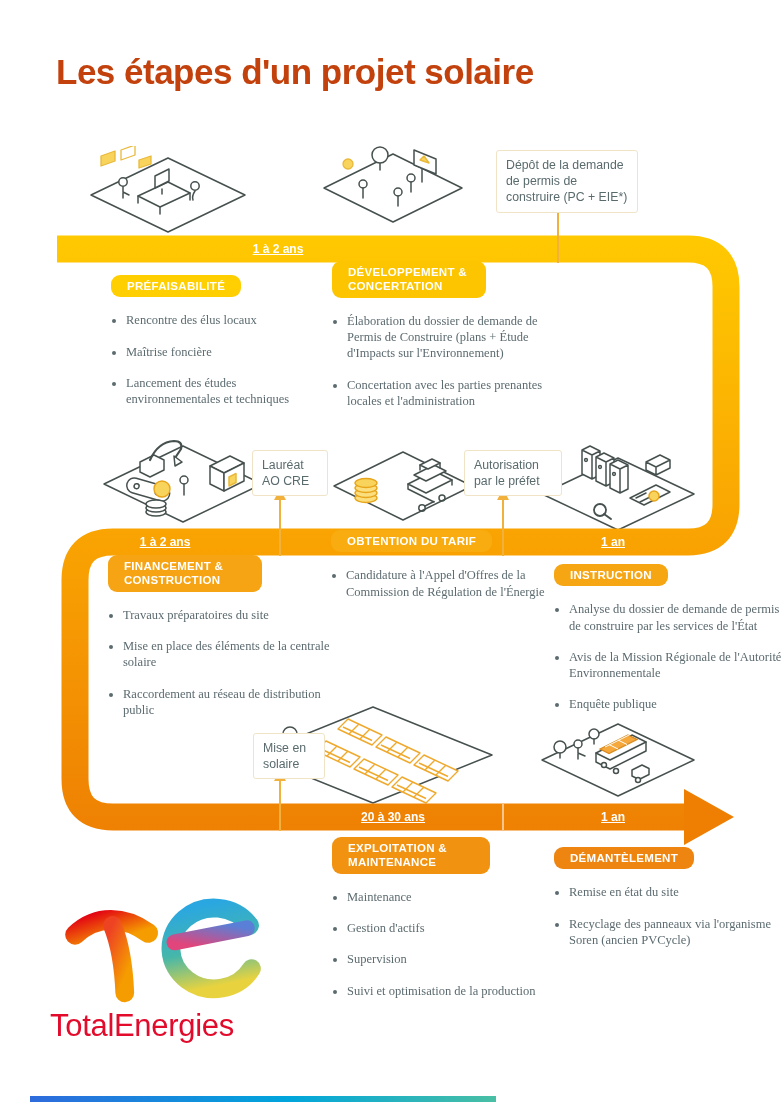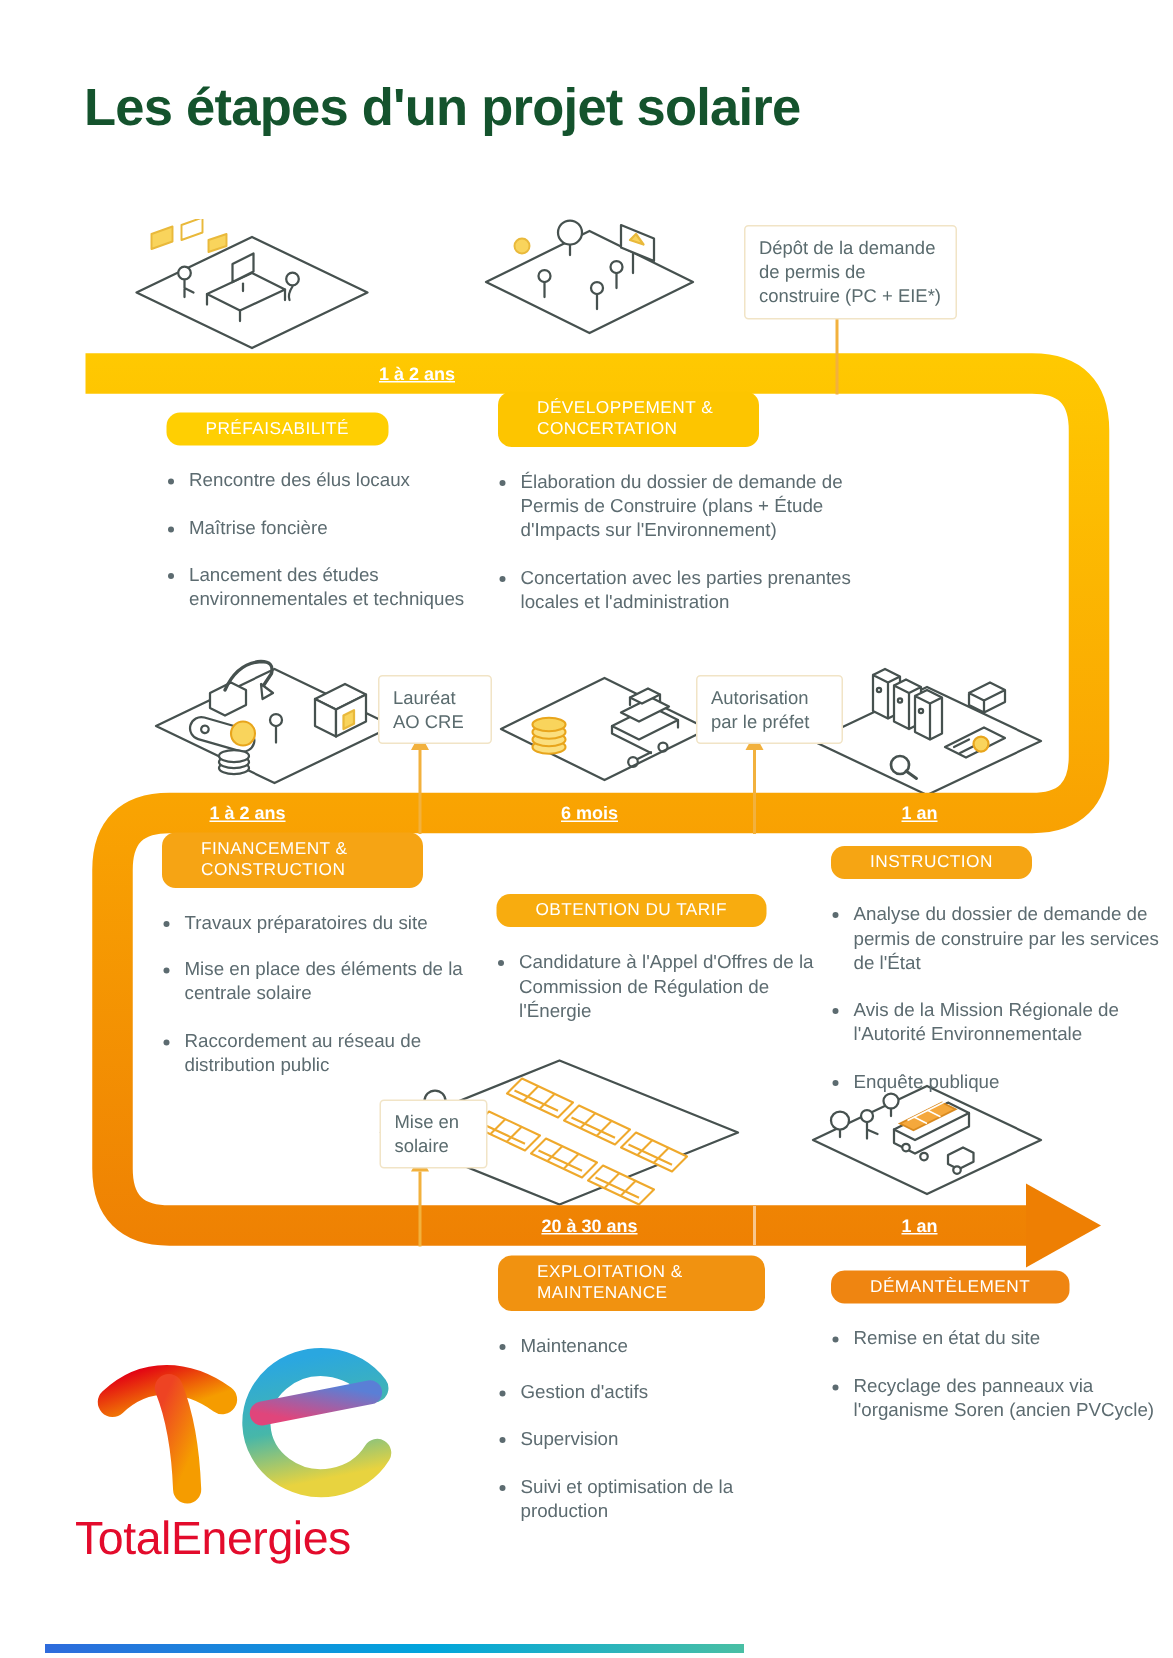--- a/index.html
+++ b/index.html
@@ -1,27 +1,27 @@
 <!DOCTYPE html>
 <html><head>
 <meta charset="utf-8">
 <style>
   html,body{margin:0;padding:0;background:#fff;}
   #page{position:relative;width:782px;height:1105px;background:#fff;overflow:hidden;
         font-family:"Liberation Sans", sans-serif;}
   .abs{position:absolute;}
-  #title{left:56px;top:52px;font-size:35px;font-weight:bold;color:#14532d;letter-spacing:-0.5px;}
+  #title{left:56px;top:52px;font-size:35px;font-weight:bold;color:#c2410c;letter-spacing:-0.5px;}
   .band-label{color:#fff;font-size:12px;font-weight:bold;transform:translate(-50%,-50%);white-space:nowrap;z-index:3;text-decoration:underline;}
   .callout{background:#fff;border:1.5px solid #F1E4C6;border-radius:3px;padding:6px 9px;
            font-size:12.3px;line-height:1.32;color:#5A6B6E;z-index:4;}
   .stage{z-index:3;}
-  .badge{display:inline-block;color:#fff;font-weight:normal;font-size:11.5px;letter-spacing:0.3px;
-         padding:4px 26px;border-radius:9px;line-height:1.25;}
+  .badge{display:inline-block;color:#fff;font-weight:bold;font-size:11.5px;letter-spacing:0.3px;
+         padding:4px 16px;border-radius:9px;line-height:1.25;}
   .bullets{margin:7px 0 0 0;padding:0 0 0 15px;color:#5C6B70;font-size:12.5px;line-height:1.3;}
-  .bullets li{margin:15px 0;}
+  .bullets li{margin:15px 0;font-family:Liberation Serif, serif;}
   svg{display:block;}
   .ill{z-index:1;}
   #timeline-svg{left:0;top:0;z-index:2;}
   #wordmark{left:50px;top:1008px;font-size:31px;font-weight:normal;color:#E30B2C;letter-spacing:-0.3px;}
   #brand-strip{left:30px;top:1096px;width:466px;height:6px;
       background:linear-gradient(90deg,#2E6BDC 0%,#00A5DC 55%,#49BFA4 100%);z-index:2;}
 </style>
 </head>
 <body>
 
@@ -93,21 +93,21 @@
 
   <div class="abs stage" style="left:108px;top:555px;width:222px">
     <span class="badge" style="max-width: 122px; background: rgb(246, 164, 20);">FINANCEMENT &amp; CONSTRUCTION</span>
     <ul class="bullets">
       <li>Travaux préparatoires du site</li>
       <li>Mise en place des éléments de la centrale solaire</li>
       <li>Raccordement au réseau de distribution public</li>
     </ul>
   </div>
 
-  <div class="abs stage" style="left:331px;top:596px;width:222px">
+  <div class="abs stage" style="left:331px;top:530px;width:222px">
     <span class="badge" style="background: rgb(248, 172, 15);">OBTENTION DU TARIF</span>
     <ul class="bullets">
       <li>Candidature à l'Appel d'Offres de la Commission de Régulation de l'Énergie</li>
     </ul>
   </div>
 
   <div class="abs stage" style="left:554px;top:564px;width:228px">
     <span class="badge" style="background: rgb(246, 165, 19); text-align: center;">INSTRUCTION</span>
     <ul class="bullets">
       <li>Analyse du dossier de demande de permis de construire par les services de l'État</li>

